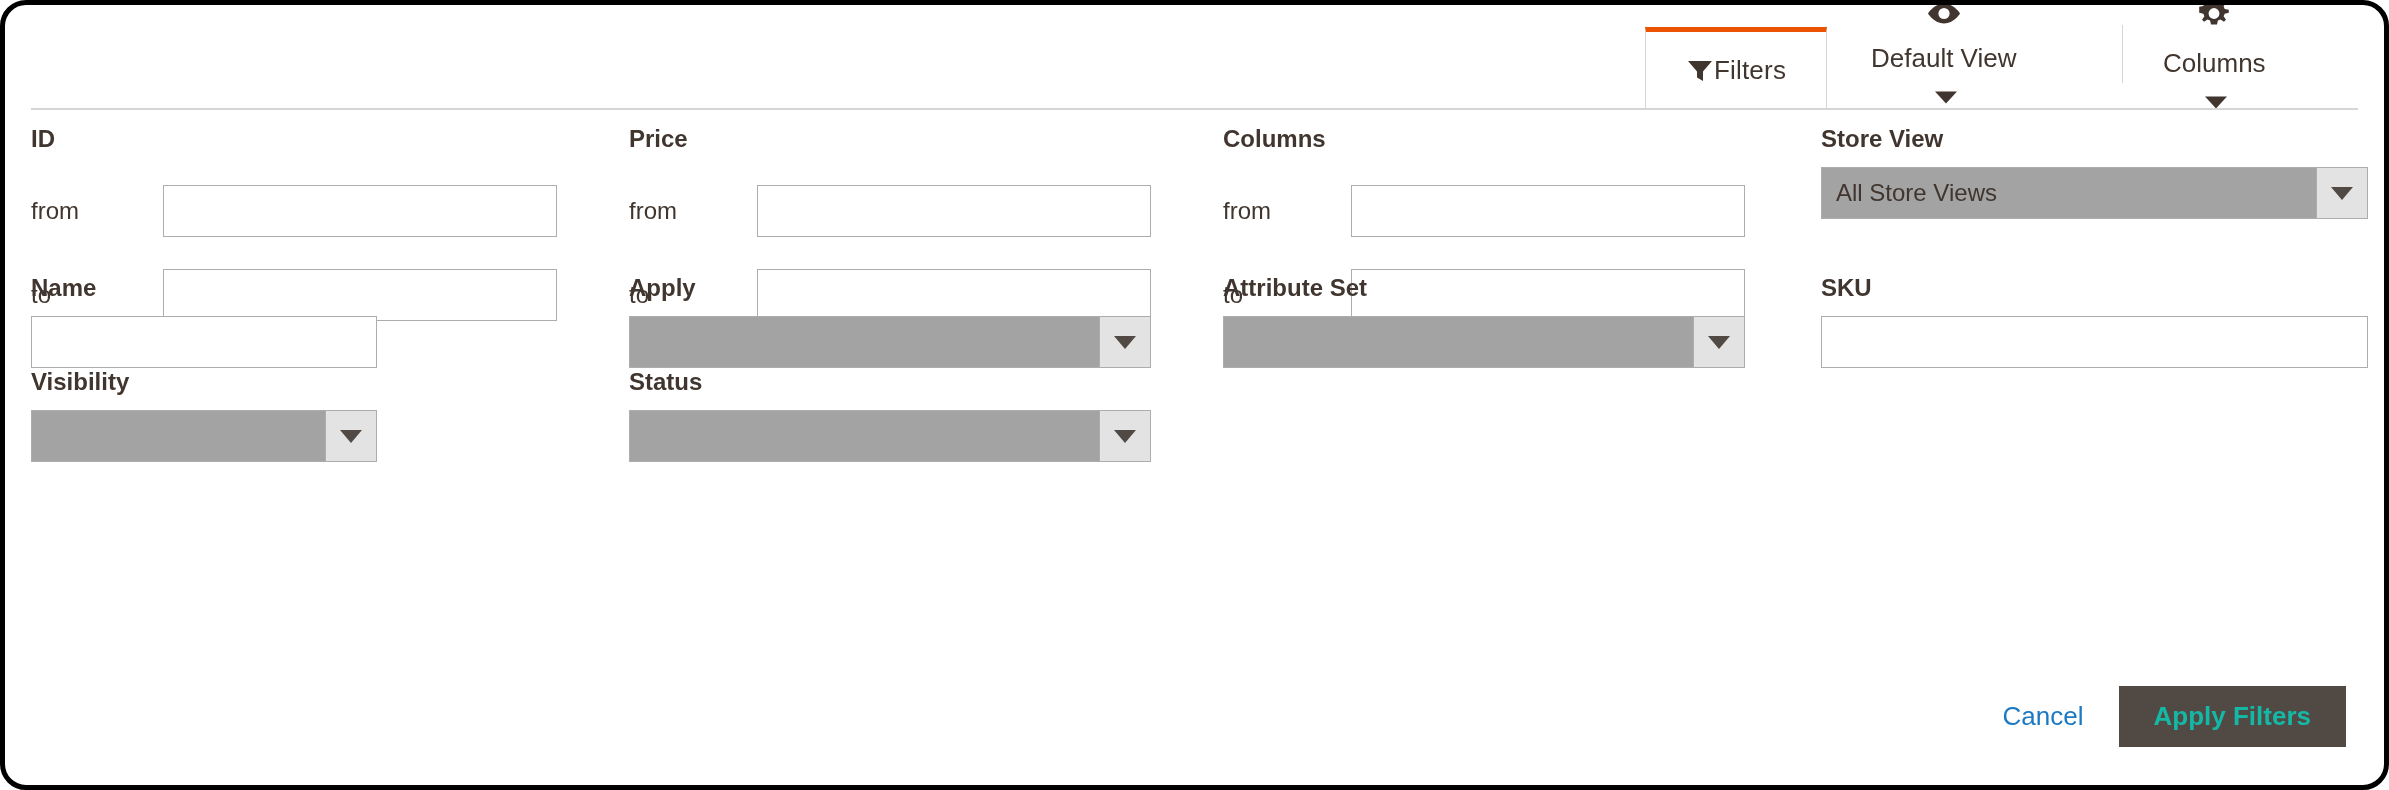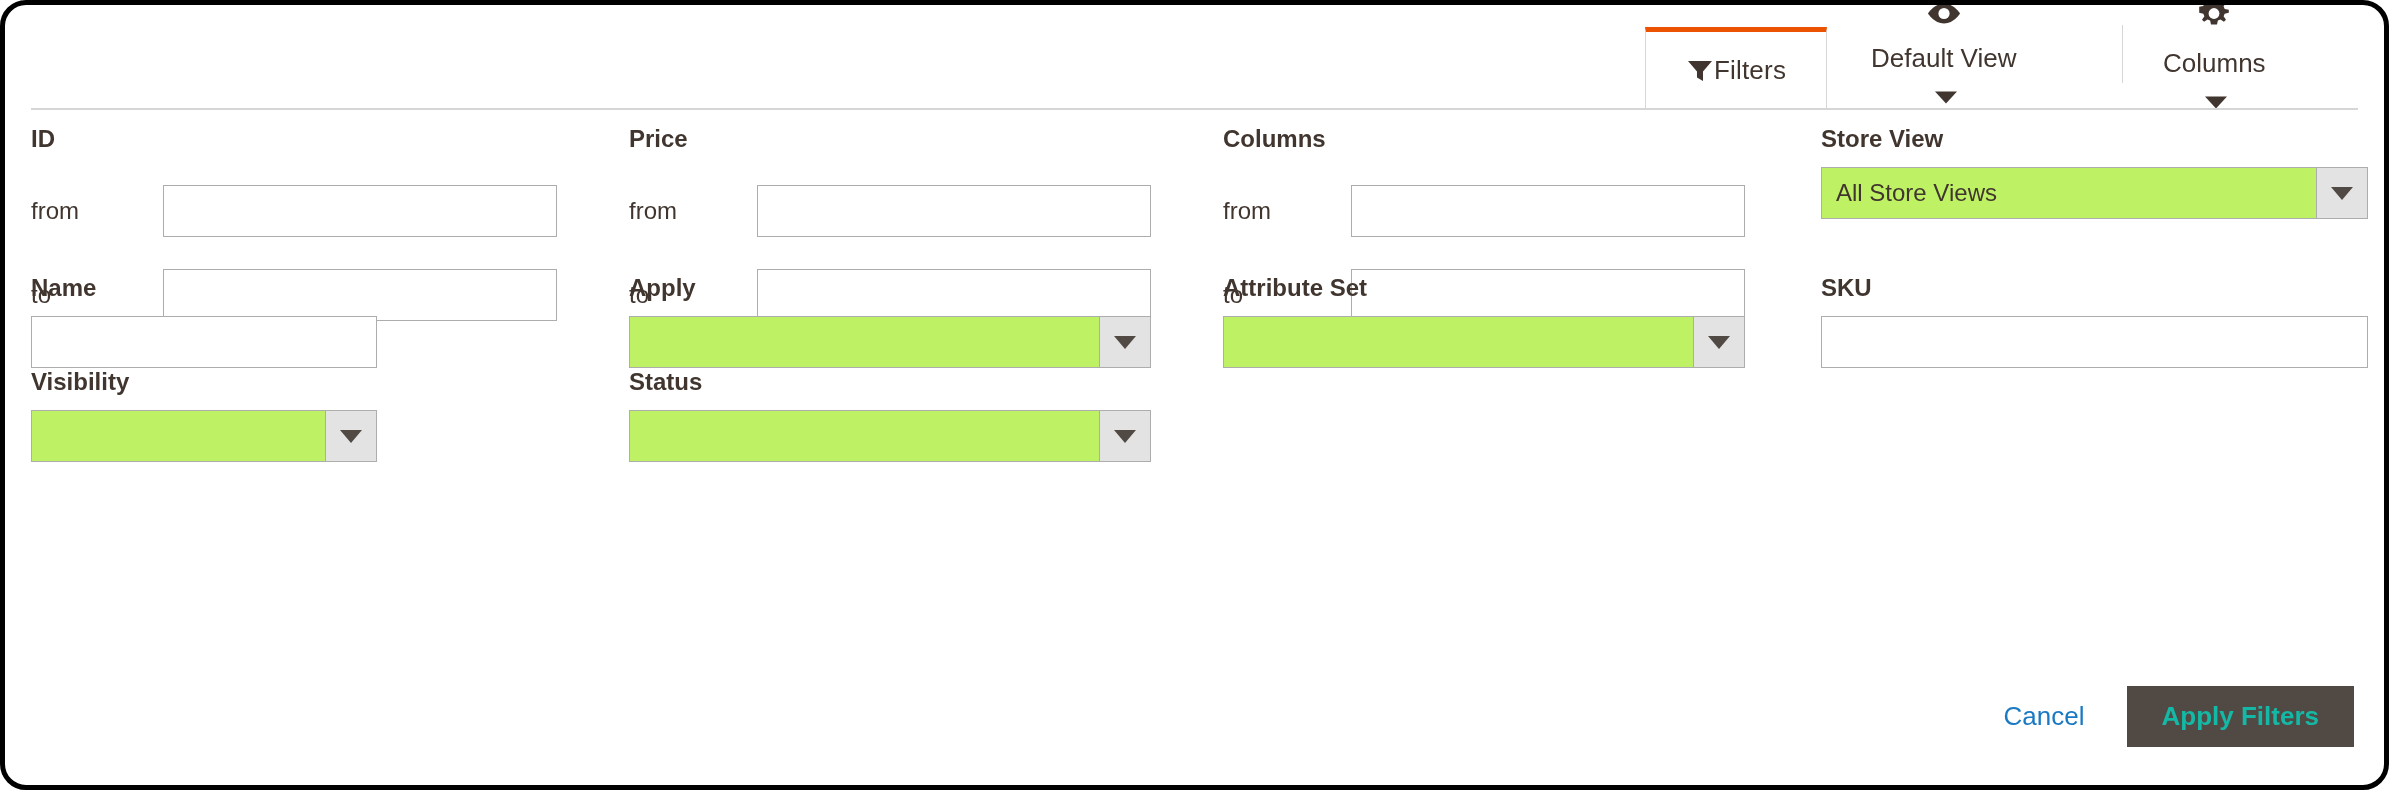--- a/index.html
+++ b/index.html
@@ -153,21 +153,21 @@
     outline: none;
   }
   .input-range { width: 394px; }
   .input-wide  { width: 100%; }
 
   
   .sel {
     position: relative;
     box-sizing: border-box;
     height: 52px;
-    background: #bef264;
+    background: #a3a3a3;
     border: 1px solid #adadad;
     display: flex;
     align-items: center;
     cursor: pointer;
   }
   .sel .sel-value {
     flex: 1 1 auto;
     font-size: 24px;
     color: #41362f;
     padding: 0 14px;
@@ -194,25 +194,25 @@
 
   
   .group { position: absolute; }
   .g-row1 { top: 18px; }
   .g-row2 { top: 167px; }
   .g-row3 { top: 261px; }
 
   
   .footer {
     position: absolute;
-    right: 30px;
+    right: 38px;
     bottom: 38px;
     display: flex;
     align-items: center;
-    gap: 32px;
+    gap: 25px;
   }
   .btn-cancel {
     background: none;
     border: none;
     padding: 0 10px;
     font-family: "Liberation Sans", sans-serif;
     font-size: 26px;
     color: #1979c3;
     cursor: pointer;
   }

